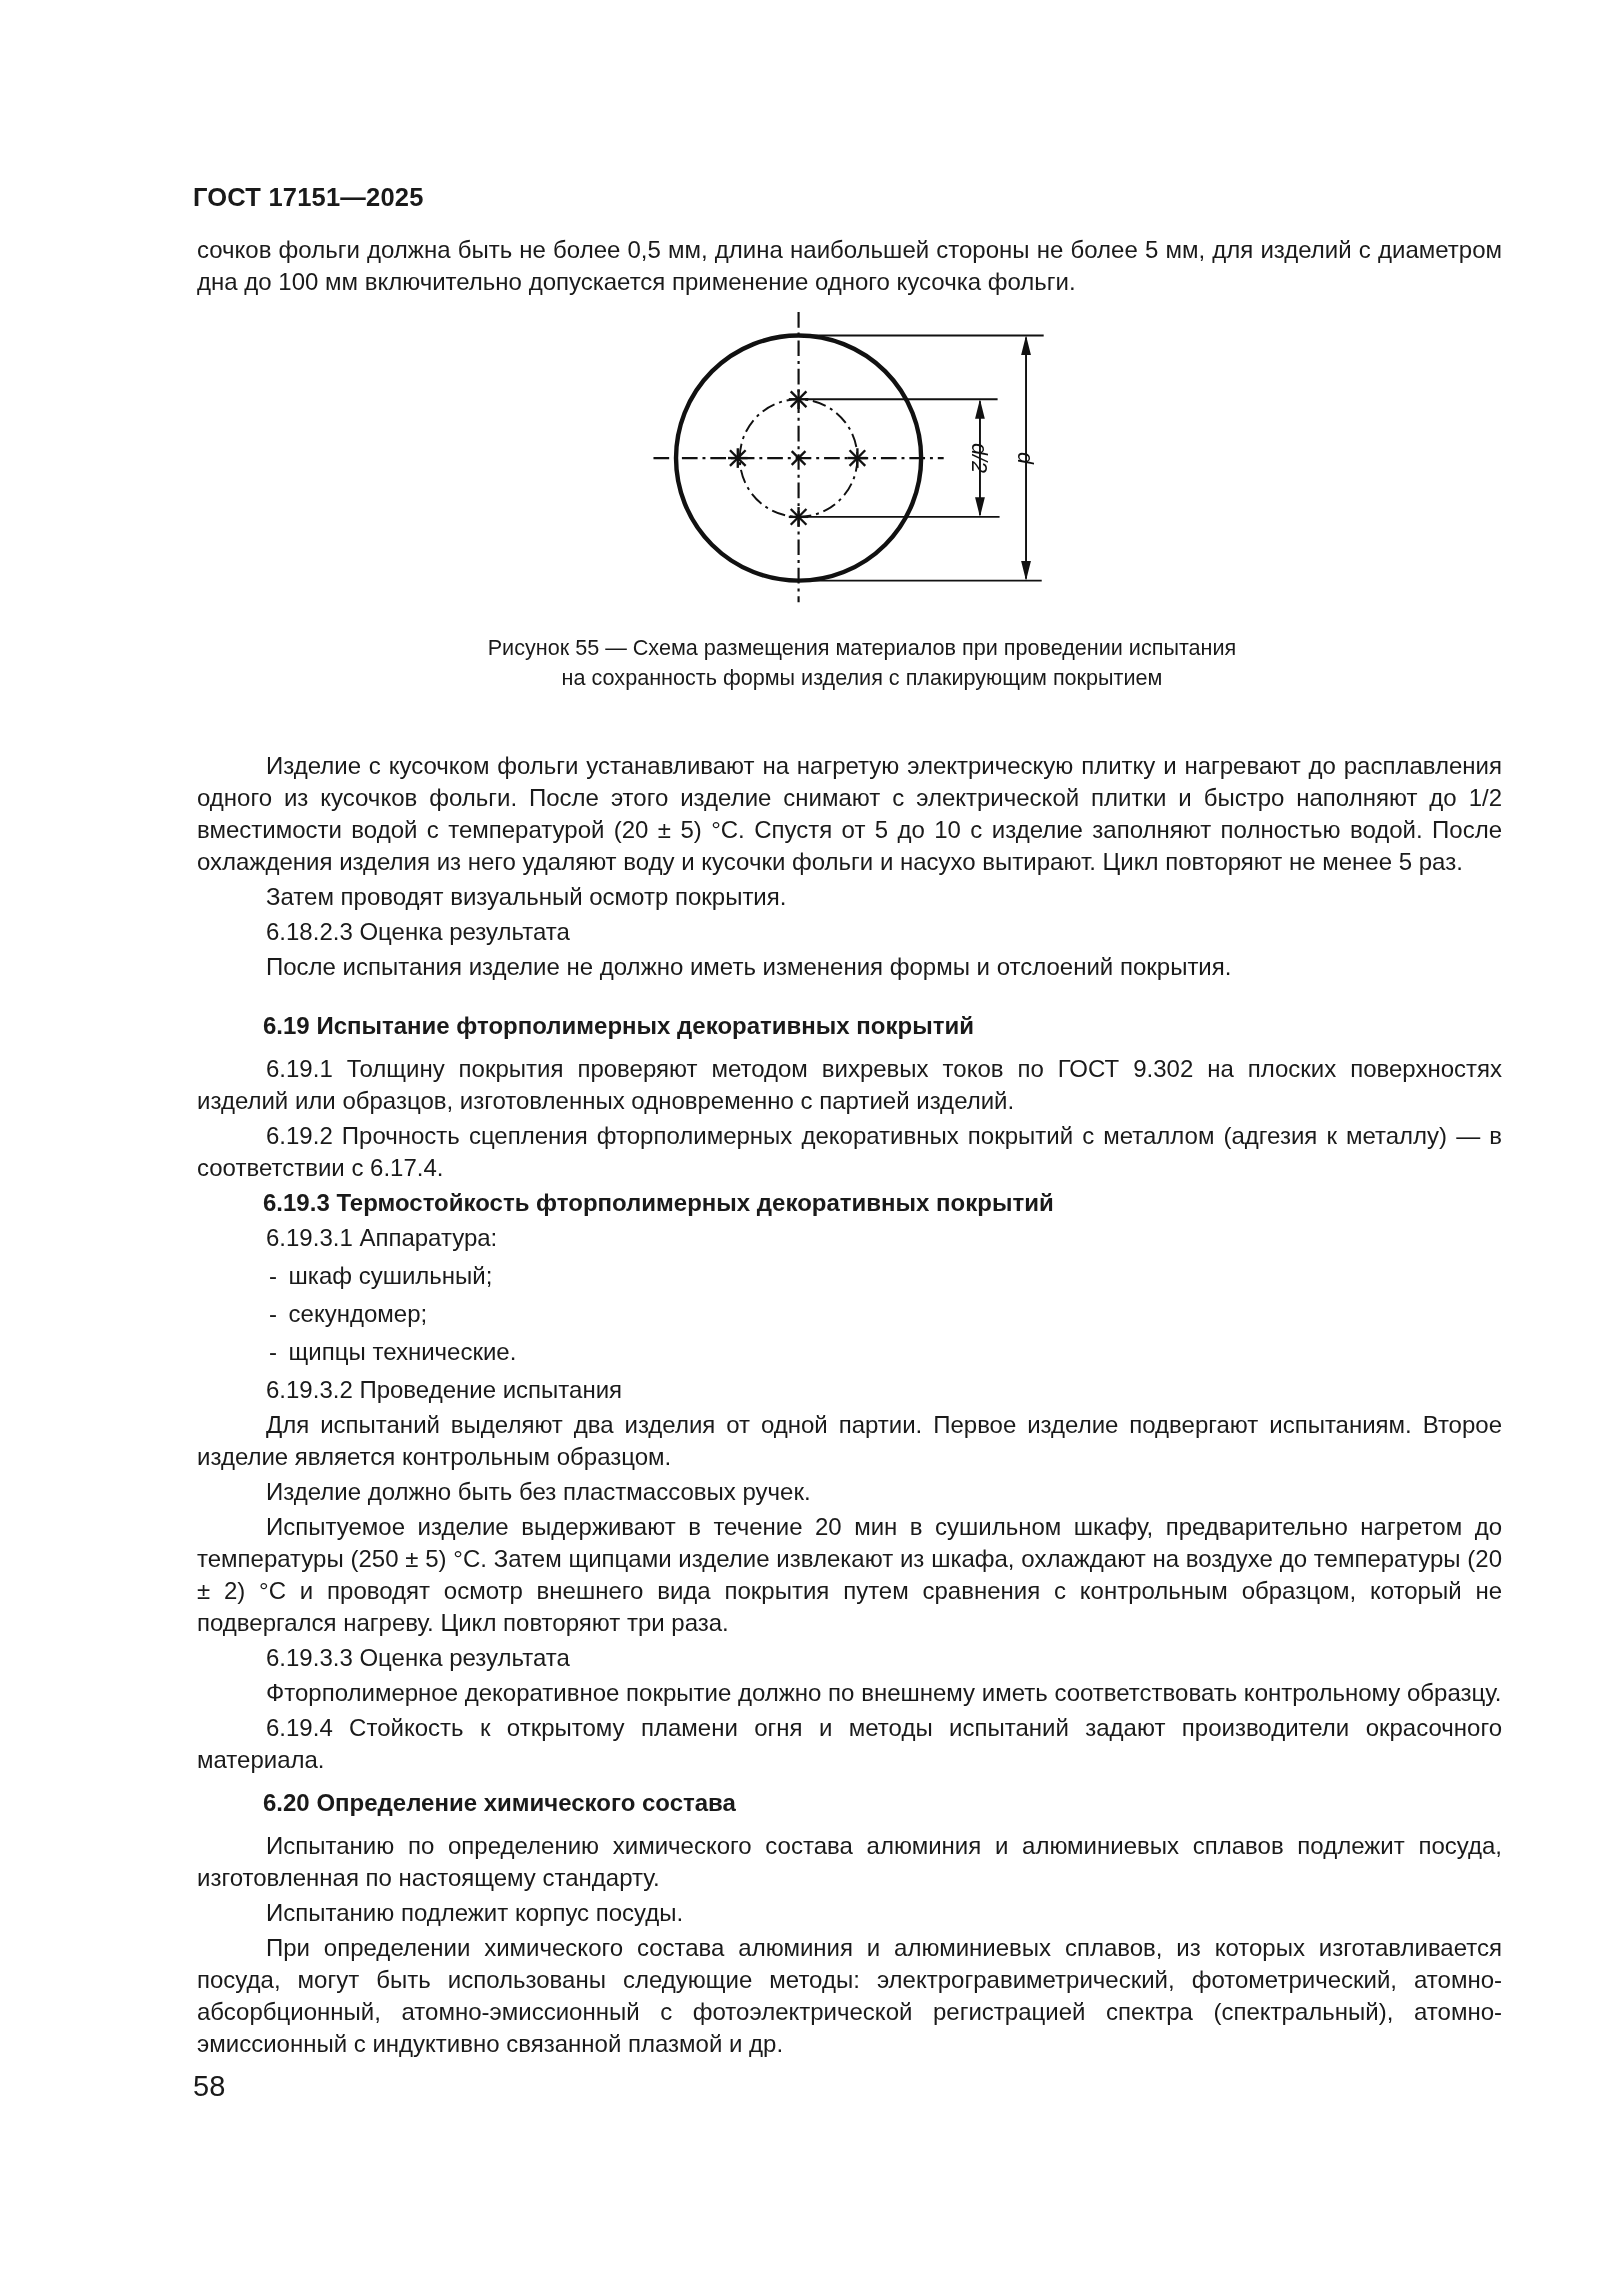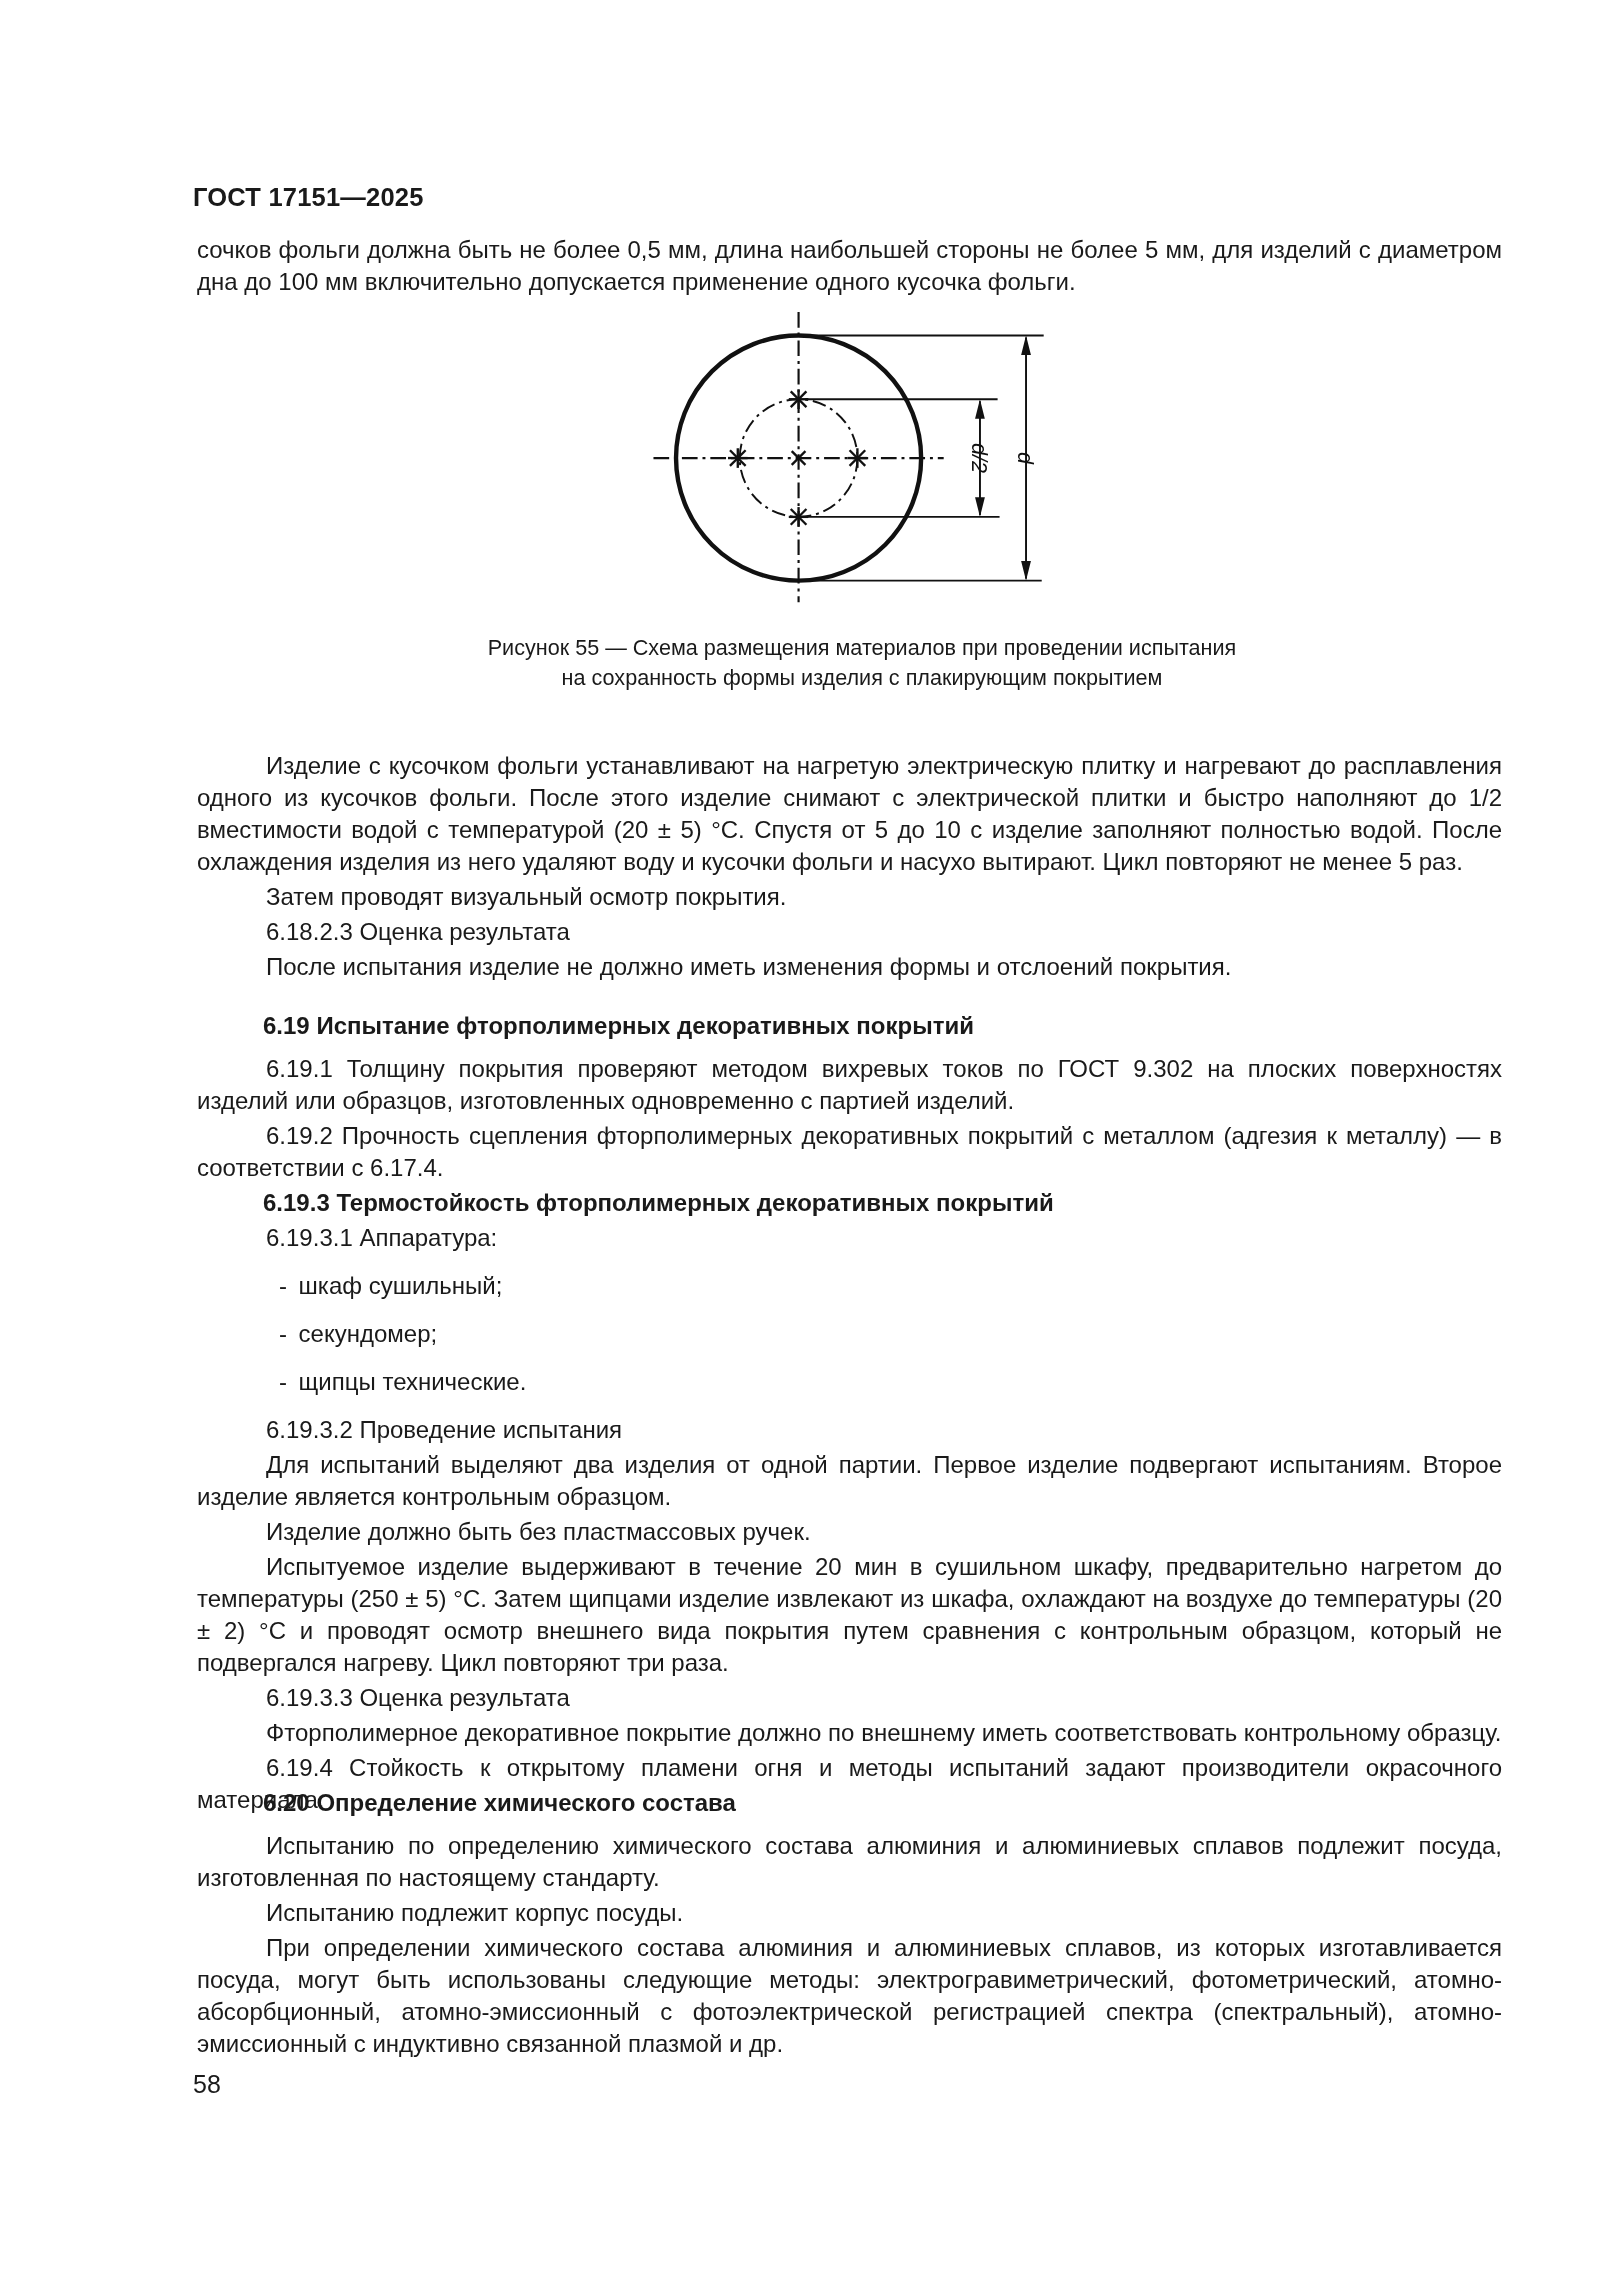--- a/index.html
+++ b/index.html
@@ -3,25 +3,25 @@
   <meta charset="utf-8">
   <style>
     html, body { margin: 0; padding: 0; background: #ffffff; }
     body { width: 1621px; height: 2293px; position: relative; overflow: hidden;
            font-family: "Liberation Sans", "DejaVu Sans", sans-serif; color: #1a1a1a; }
     .page-header { position: absolute; left: 193px; top: 155px; font-weight: bold; font-size: 25.5px; letter-spacing: 0.2px; margin-top: 28px; }
     .body-text { position: absolute; left: 194px; width: 1311px; font-size: 24px; line-height: 32px; }
     .p { margin: 3px; text-align: justify; text-align-last: left; }
     .ind { text-indent: 69px; }
     .h { font-weight: bold; text-indent: 69px; margin: 0; }
-    .li { padding-left: 69px; margin: 16px; }
+    .li { padding-left: 69px; margin: 6px; }
     .li .dash { display: inline-block; width: 19.6px; }
     .figure { position: absolute; left: 627px; top: 304px; width: 451px; height: 314px; }
     .caption { position: absolute; left: 306px; top: 633px; width: 1112px; text-align: center; font-size: 21.6px; line-height: 30px; }
-    .page-number { position: absolute; left: 193px; top: 2070px; font-size: 25px; }
+    .page-number { position: absolute; left: 193px; top: 2070px; font-size: 29px; }
     #block1 { top: 231px; }
     #block2 { top: 747px; }
     #block3 { top: 1010px; }
     #block4 { top: 1787px; }
     .gap-s { height: 7.8px; }
   </style>
 </head>
 <body>
 
 <div class="page-header">ГОСТ 17151—2025</div>

